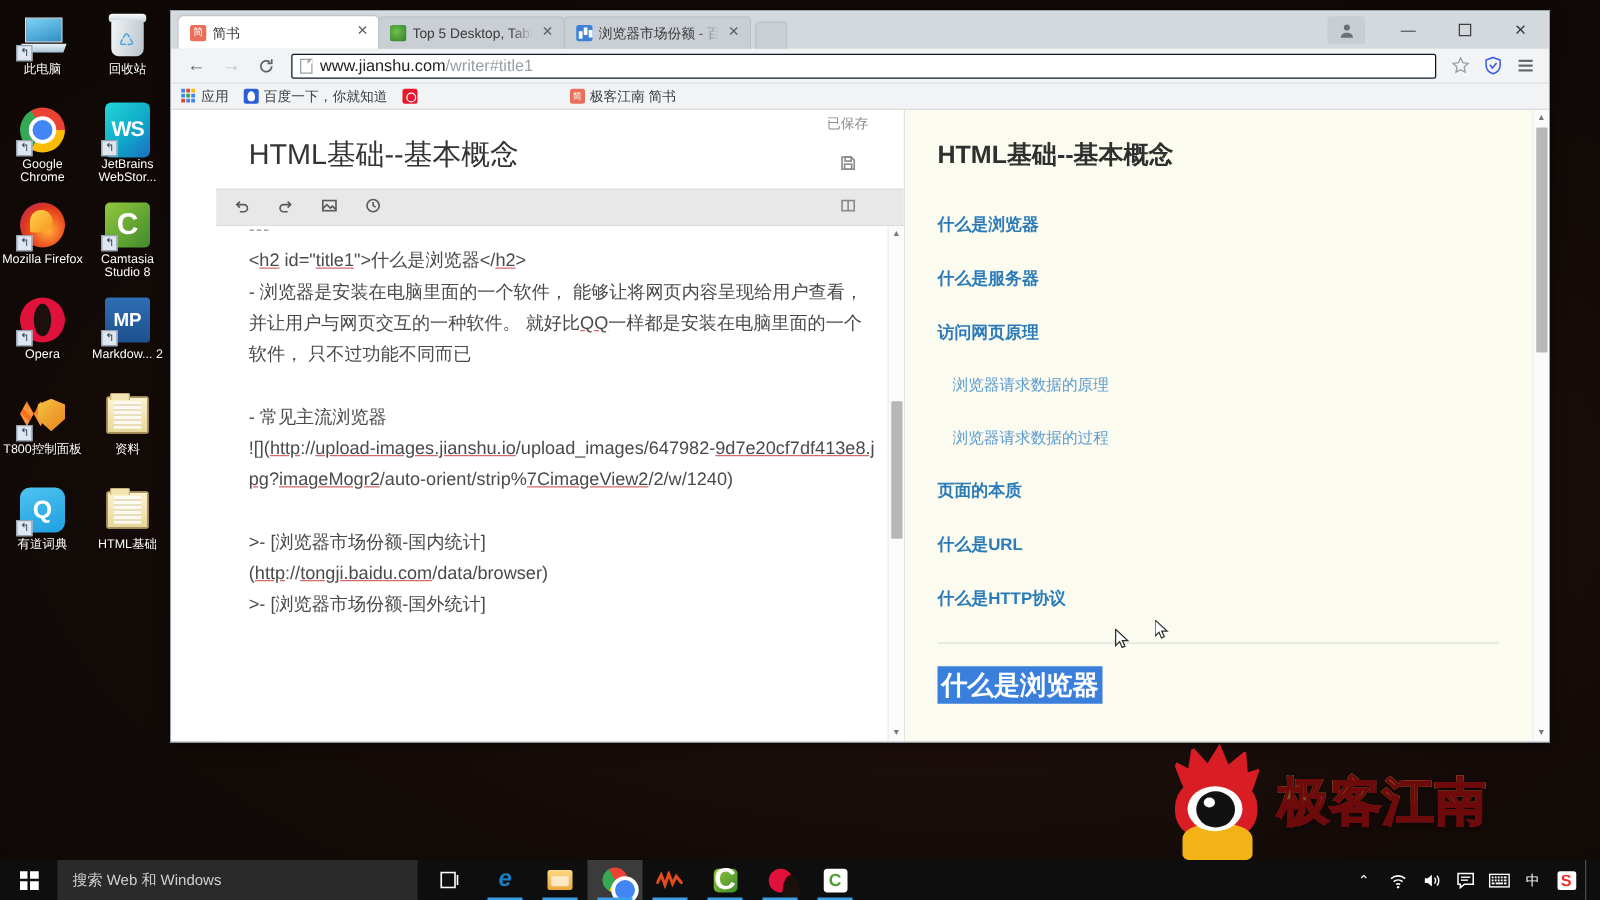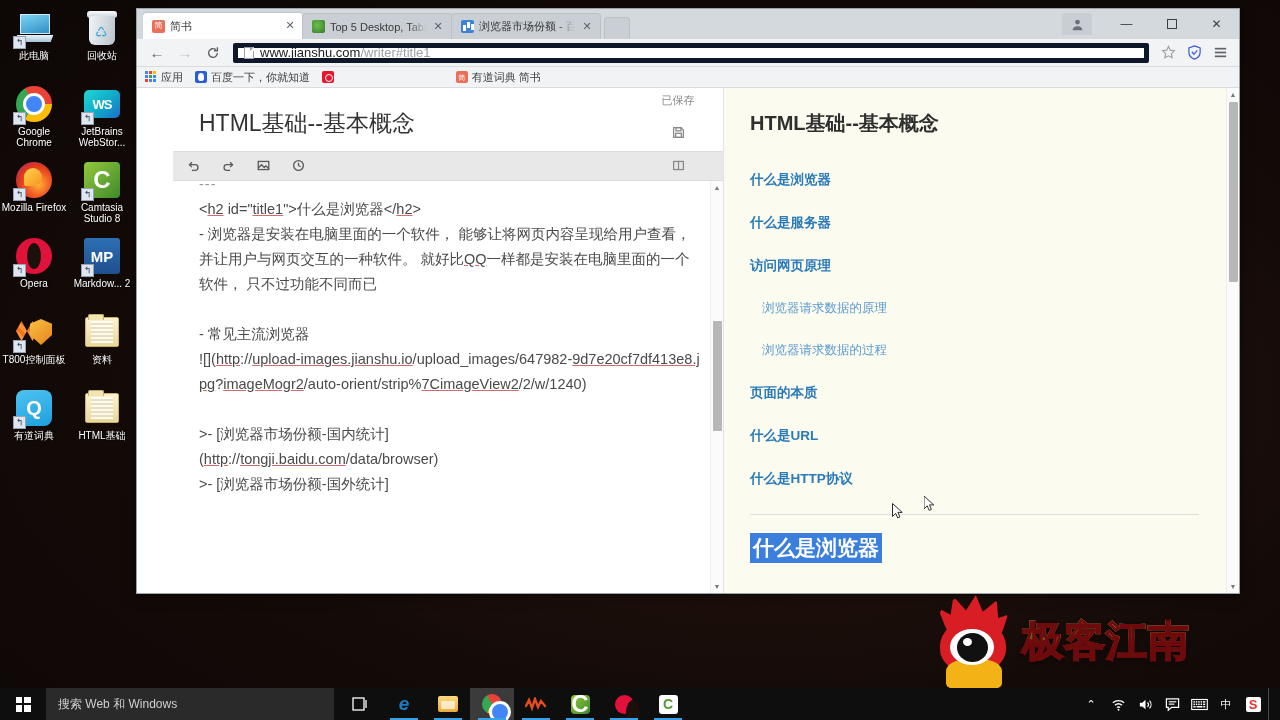--- a/index.html
+++ b/index.html
@@ -54,22 +54,22 @@
     background: linear-gradient(100deg,#f2f5f7,#b9c4cc); border-radius:3px 3px 6px 6px; }
   .ic-trash .lid { position:absolute; left:0; top:0; width:30px; height:7px;
     background: linear-gradient(180deg,#fbfdfe,#c6d0d8); border-radius:3px; }
   .ic-trash .rec { position:absolute; left:8px; top:13px; color:#3aa3dd; font-size:14px; }
 
   .ic-chrome { width:36px; height:36px; border-radius:50%; position:relative;
     background: conic-gradient(from -30deg, #ea4335 0deg 120deg, #fbbc05 120deg 240deg, #34a853 240deg 360deg);}
   .ic-chrome::after { content:""; position:absolute; left:10px; top:10px; width:16px; height:16px;
     border-radius:50%; background:#4285f4; border:3px solid #fff; box-sizing:content-box;
     left:7px; top:7px; width:16px; height:16px; }
-  .ic-ws { width:36px; height:28px; background:linear-gradient(135deg,#22d7d7,#0fa9c9 55%,#1b6fc4);
-    border-radius:5px; color:#fff; font-weight:bold; font-size:13px;
+  .ic-ws { width:36px; height:44px; background:linear-gradient(135deg,#22d7d7,#0fa9c9 55%,#1b6fc4);
+    border-radius:5px; color:#fff; font-weight:bold; font-size:17px;
     display:flex; align-items:center; justify-content:center; letter-spacing:-1px;}
   .ic-ff { width:36px; height:36px; border-radius:50%;
     background: radial-gradient(circle at 62% 62%, #ffb338 0%, #f15a24 38%, #e03a1b 58%, #9b1f7f 100%);
     position:relative; }
   .ic-ff::after{ content:""; position:absolute; left:8px; top:6px; width:18px; height:18px;
     border-radius:50% 50% 50% 10%; background: linear-gradient(135deg,#ffd34e,#f7941e); }
   .ic-cam { width:36px; height:36px; border-radius:4px;
     background: linear-gradient(135deg,#93c83d,#3f8a2a); position:relative; }
   .ic-cam::after{ content:"C"; position:absolute; inset:0; display:flex; align-items:center;
     justify-content:center; font-size:24px; font-weight:bold; color:#fff; }
@@ -139,21 +139,21 @@
   .winctl .profile { width:30px; height:22px; margin-right:12px; background:#c8ced4;
     border-radius:3px 3px 0 0; display:flex; align-items:center; justify-content:center;}
   .winctl .profile svg { width:13px; height:13px; fill:#6b7178; }
 
   
   .toolbar { height: 28px; background:#f1f3f4; display:flex; align-items:center;
     padding: 0 8px; gap: 4px; border-bottom:1px solid #dadce0; }
   .nav-btn { width:24px; height:24px; display:flex; align-items:center; justify-content:center;
     font-size:15px; color:#5f6368; }
   .nav-btn.disabled { color:#c0c4c8; }
-  .omnibox { flex:1; height:20px; background:#fff; border:5px solid #0f172a;
+  .omnibox { flex:1; height:20px; background:#fff; border:1px solid #0f172a;
     border-radius:2px; display:flex; align-items:center; padding:0 6px; gap:6px;
     margin: 0 4px; }
   .omnibox .pageicon { width:10px; height:12px; border:1px solid #9aa0a6; background:#fff;
     position:relative; flex:0 0 10px;}
   .omnibox .pageicon::after{content:""; position:absolute; right:-1px; top:-1px;
     border-width:0 0 4px 4px; border-style:solid; border-color:transparent transparent #fff #9aa0a6;}
   .omnibox .url { font-size: 13px; color:#9aa0a6; white-space:nowrap; }
   .omnibox .url b { color:#202124; font-weight:normal; }
   .tool-ic { width:22px; height:22px; display:flex; align-items:center; justify-content:center; }
   .tool-ic svg { width:15px; height:15px; }
@@ -470,21 +470,21 @@
     <div class="bm">
       <span class="bmic bmic-baidu"></span>
       <span>百度一下，你就知道</span>
     </div>
     <div class="bm">
       <span class="bmic bmic-weibo"></span>
       <span class="faded">极客江南 微博-随时随</span>
     </div>
     <div class="bm">
       <span class="bmic bmic-js">简</span>
-      <span>有道词典 简书</span>
+      <span>极客江南 简书</span>
     </div>
   </div>
 
   <div class="content">
 
     <div class="editor-pane">
       <div class="doc-title">HTML基础--基本概念</div>
 
       <div class="ed-toolbar">
         <div class="left">

